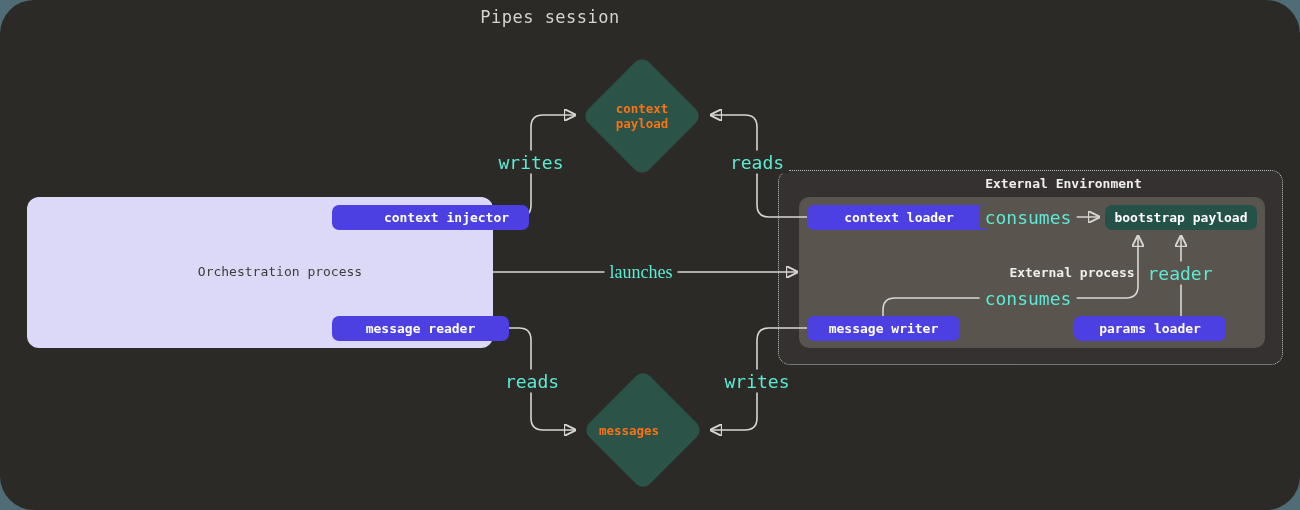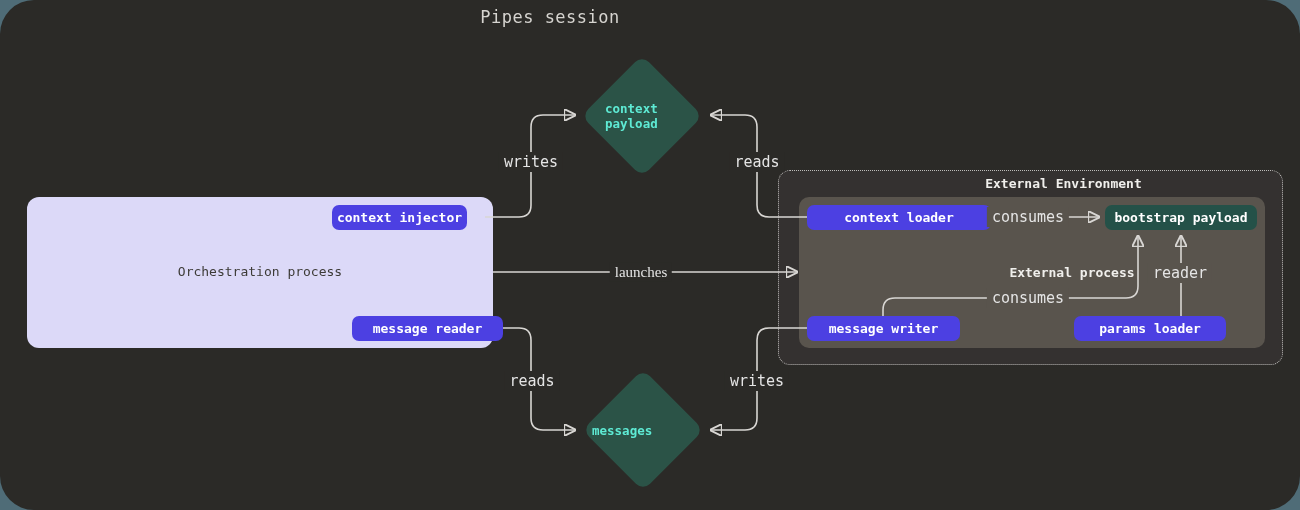--- a/index.html
+++ b/index.html
@@ -17,21 +17,21 @@
     position:absolute;left:0;top:7px;width:1100px;
     text-align:center;font-size:17px;color:#d6d4d0;letter-spacing:.5px;
   }
   
   .orch-box{
     position:absolute;left:27px;top:197px;width:466px;height:151px;
     background:#dcd9f8;border-radius:12px;
   }
   .orch-label{
     position:absolute;left:27px;top:264px;width:466px;
-    text-align:center;font-size:13px;color:#3d3b37;
+    text-align:center;font-size:13px;color:#3d3b37;padding-left:20px;
   }
   .env-box{
     position:absolute;left:778px;top:170px;width:505px;height:195px;
     background:#343130;border:1.5px dotted #bdbcb9;border-radius:12px;
     box-sizing:border-box;
   }
   .env-label{
     position:absolute;left:778px;top:176px;width:571px;
     text-align:center;font-size:13px;font-weight:700;color:#f0efec;
   }
@@ -51,31 +51,31 @@
   }
   .pill.purple{background:#4c40e2;}
   .pill.green{background:#245148;}
   
   .diamond{
     position:absolute;width:86px;height:86px;
     background:#2b5347;border-radius:10px;
     transform:rotate(45deg);
   }
   .diamond-label{
-    position:absolute;width:74px;text-align:left;
+    position:absolute;width:74px;text-align:center;
     transform:translate(-50%,-50%);
-    font-size:12.5px;font-weight:700;color:#5eead4;line-height:1.2;
+    font-size:12.5px;font-weight:700;color:#f97316;line-height:1.2;
   }
   
   svg.edges{position:absolute;left:0;top:0;pointer-events:none;}
   svg.edges path{stroke:#d8d6d3;stroke-width:1.6;fill:none;}
   
   .edge-label{
     position:absolute;transform:translate(-50%,-50%);
-    font-size:15px;color:#e5e5e5;padding:1px 5px;white-space:nowrap;
+    font-size:18px;color:#5eead4;padding:1px 5px;white-space:nowrap;
   }
   .edge-label.on-canvas{background:#2b2a27;}
   .edge-label.on-panel{background:#59544d;}
 </style>
 </head>
 <body>
 
 <div class="canvas">
 
   <div class="title">Pipes session</div>
@@ -102,22 +102,22 @@
     <path d="M 485 217 L 519 217 Q 531 217 531 205 L 531 127 Q 531 115 543 115 L 575 115" marker-end="url(#arrow)"></path>
     <path d="M 807 217 L 769 217 Q 757 217 757 205 L 757 127 Q 757 115 745 115 L 711 115" marker-end="url(#arrow)"></path>
     <path d="M 493 272 L 797 272" marker-end="url(#arrow)"></path>
     <path d="M 485 328 L 519 328 Q 531 328 531 340 L 531 418 Q 531 430 543 430 L 575 430" marker-end="url(#arrow)"></path>
     <path d="M 807 328 L 769 328 Q 757 328 757 340 L 757 418 Q 757 430 745 430 L 711 430" marker-end="url(#arrow)"></path>
     <path d="M 960 217 L 1099 217" marker-end="url(#arrow)"></path>
     <path d="M 883 316 L 883 310 Q 883 298 895 298 L 1126 298 Q 1138 298 1138 286 L 1138 236" marker-end="url(#arrow)"></path>
     <path d="M 1181 316 L 1181 236" marker-end="url(#arrow)"></path>
   </svg>
 
-  <div class="pill purple" style="left:332px;top:205px;width:135px;">context injector</div>
-  <div class="pill purple" style="left:332px;top:316px;width:151px;margin-left:20px;">message reader</div>
+  <div class="pill purple" style="left:332px;top:205px;width:165px;padding-left:32px;">context injector</div>
+  <div class="pill purple" style="left:332px;top:316px;width:177px;">message reader</div>
 
   <div class="pill purple" style="left:807px;top:205px;width:184px;">context loader</div>
   <div class="pill purple" style="left:807px;top:316px;width:153px;">message writer</div>
   <div class="pill green" style="left:1105px;top:205px;width:152px;">bootstrap payload</div>
   <div class="pill purple" style="left:1074px;top:316px;width:152px;">params loader</div>
 
   <div class="env-label">External Environment</div>
   <div class="panel-label">External process</div>
 
   <div class="edge-label on-canvas" style="left:531px;top:162px;">writes</div>

